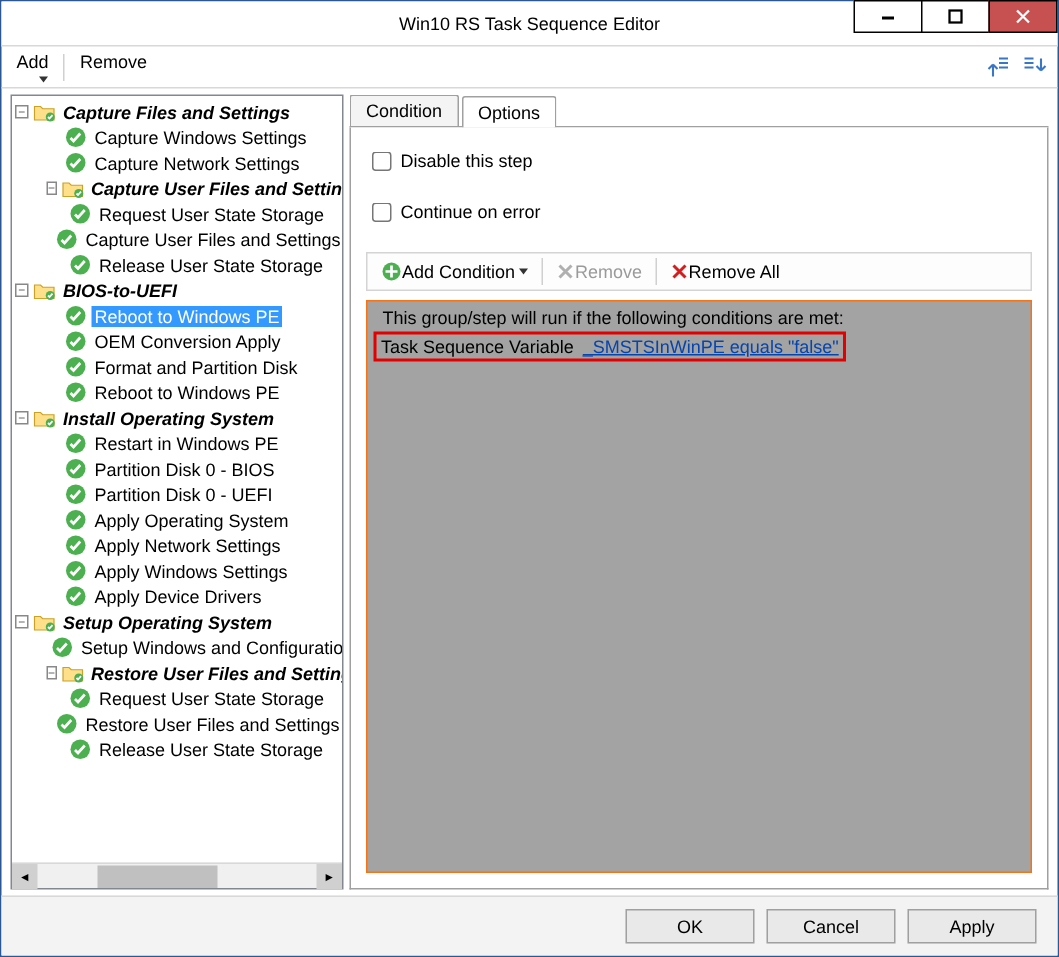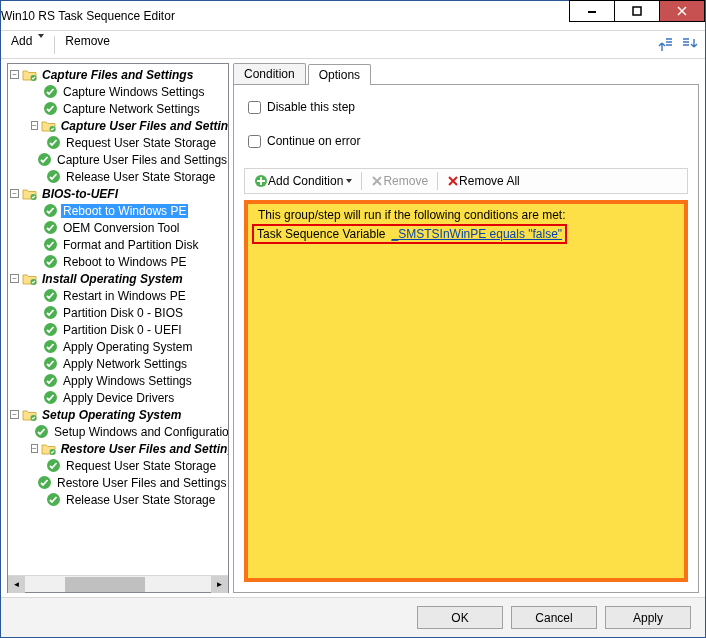--- a/index.html
+++ b/index.html
@@ -1,27 +1,27 @@
 <!DOCTYPE html>
 <html><head>
 <meta charset="utf-8">
 <style>
 * { box-sizing:border-box; margin:0; padding:0; font-family:"Segoe UI",Tahoma,sans-serif; font-size:12px; }
 body { background:#fff; }
 .window { width:706px; height:638px; border:1px solid #2b5797; background:#fff; position:relative; display:flex; flex-direction:column; }
 
 .titlebar { height:30px; background:#fff; border-bottom:1px solid #d8d8d8; display:flex; align-items:center; position:relative; }
-.titlebar .title { flex:1; font-size:12px; color:#000; }
+.titlebar .title { flex:1; text-align:center; font-size:12px; color:#000; }
 .win-controls { position:absolute; right:0; top:-1px; display:flex; }
 .win-btn { width:46px; height:22px; border:1px solid #000; display:flex; align-items:center; justify-content:center; background:#fff; margin-left:-1px; }
 .win-btn.close { background:#c75050; color:#fff; }
 .win-btn svg { display:block; }
 
 .toolbar { height:28px; border-bottom:1px solid #d8d8d8; display:flex; align-items:center; padding:0 4px; gap:2px; }
-.tool-btn { height:22px; padding:0 6px; display:flex; align-items:flex-start; gap:3px; cursor:default; font-size:12px; background:transparent; }
+.tool-btn { height:22px; padding:0 6px; display:flex; align-items:flex-end; gap:3px; cursor:default; font-size:12px; background:transparent;flex-direction:column; }
 .tool-sep { width:1px; height:18px; background:#d0d0d0; margin:0 2px; }
 .toolbar .spacer { flex:1; }
 .icon-btn { width:22px; height:22px; display:flex; align-items:center; justify-content:center; cursor:default; }
 .icon-btn svg { display:block; }
 
 .body { flex:1; display:flex; overflow:hidden; }
 .left-pane { width:222px; border:1px solid #828790; margin:4px 2px 4px 6px; display:flex; flex-direction:column; background:#fff; }
 .tree-scroll { flex:1; overflow:hidden; position:relative; }
 .tree { padding:2px 0 2px 2px; white-space:nowrap; }
 .node { display:flex; align-items:center; height:17px; gap:3px; white-space:nowrap; }
@@ -43,21 +43,21 @@
 .tab.active { background:#fff; z-index:2; top:1px; }
 .tab-body { flex:1; border:1px solid #a0a0a0; border-top:none; background:#fff; padding:15px 10px 10px; display:flex; flex-direction:column; }
 .check-row { display:flex; align-items:center; gap:6px; font-size:12px; margin-bottom:20px; margin-left:4px; }
 .check-row input { width:13px; height:13px; }
 
 .cond-toolbar { height:26px; border:1px solid #d4d4d4; background:#fdfdfd; display:flex; align-items:center; padding:0 4px; gap:2px; margin-bottom:6px; }
 .cond-btn { height:20px; padding:0 5px; display:flex; align-items:center; gap:0; font-size:12px; }
 .cond-btn.disabled { color:#9a9a9a; }
 .cond-btn svg { flex:none; }
 
-.cond-area { flex:1; border:4px solid #f97316; background:#fde047; padding:2px 4px; overflow:auto; }
+.cond-area { flex:1; border:1px solid #f97316; background:#a3a3a3; padding:2px 4px; overflow:auto; }
 .cond-header { font-size:12px; margin:2px 0 2px 6px; }
 .cond-row { border:2px solid #e20000; padding:1px 3px; margin:0 6px 2px 0; display:inline-flex; align-items:flex-end; gap:6px; font-size:12px; }
 .cond-link { color:#0645ad; text-decoration:underline; }
 
 .footer { height:40px; border-top:1px solid #d8d8d8; display:flex; align-items:center; justify-content:flex-end; gap:8px; padding:0 14px; background:#f3f3f3; }
 .footer button { width:86px; height:23px; background:#e9e9e9; border:1px solid #a0a0a0; font-size:12px; }
 
 .dropdown-caret { border-left:3px solid transparent; border-right:3px solid transparent; border-top:4px solid #333; margin-left:3px; }
 </style>
 </head>
@@ -206,21 +206,21 @@
               <span class="lbl">Reboot to Windows PE</span>
             </div>
             <div class="node ind2">
               <span class="toggle empty"></span>
               <span style="display: flex;">
                 <svg width="15" height="15">
                   <circle cx="7.5" cy="7.5" r="6.5" fill="#4caf50"></circle>
                   <path d="M4 8 l2 2 l4.5 -5" stroke="#fff" stroke-width="1.8" fill="none"></path>
                 </svg>
               </span>
-              <span class="lbl">OEM Conversion Tool</span>
+              <span class="lbl">OEM Conversion Apply</span>
             </div>
             <div class="node ind2">
               <span class="toggle empty"></span>
               <span style="display: flex;">
                 <svg width="15" height="15">
                   <circle cx="7.5" cy="7.5" r="6.5" fill="#4caf50"></circle>
                   <path d="M4 8 l2 2 l4.5 -5" stroke="#fff" stroke-width="1.8" fill="none"></path>
                 </svg>
               </span>
               <span class="lbl">Format and Partition Disk</span>

